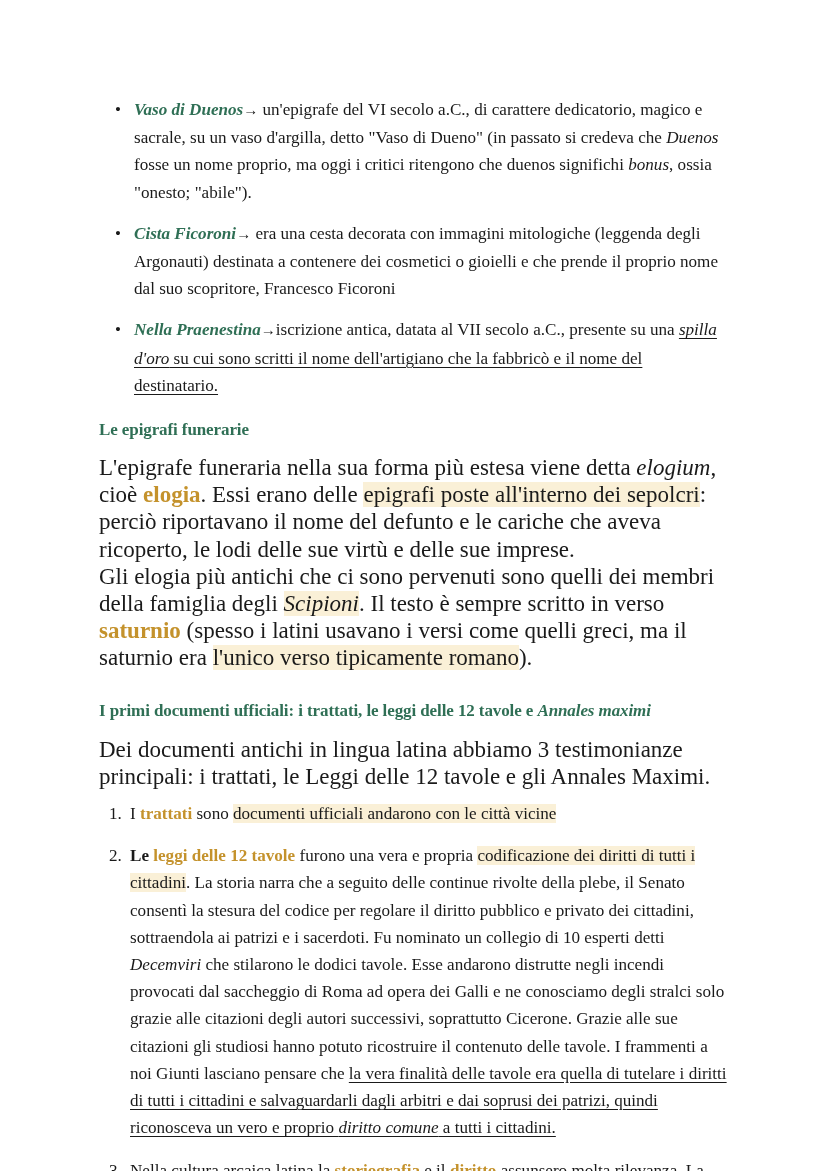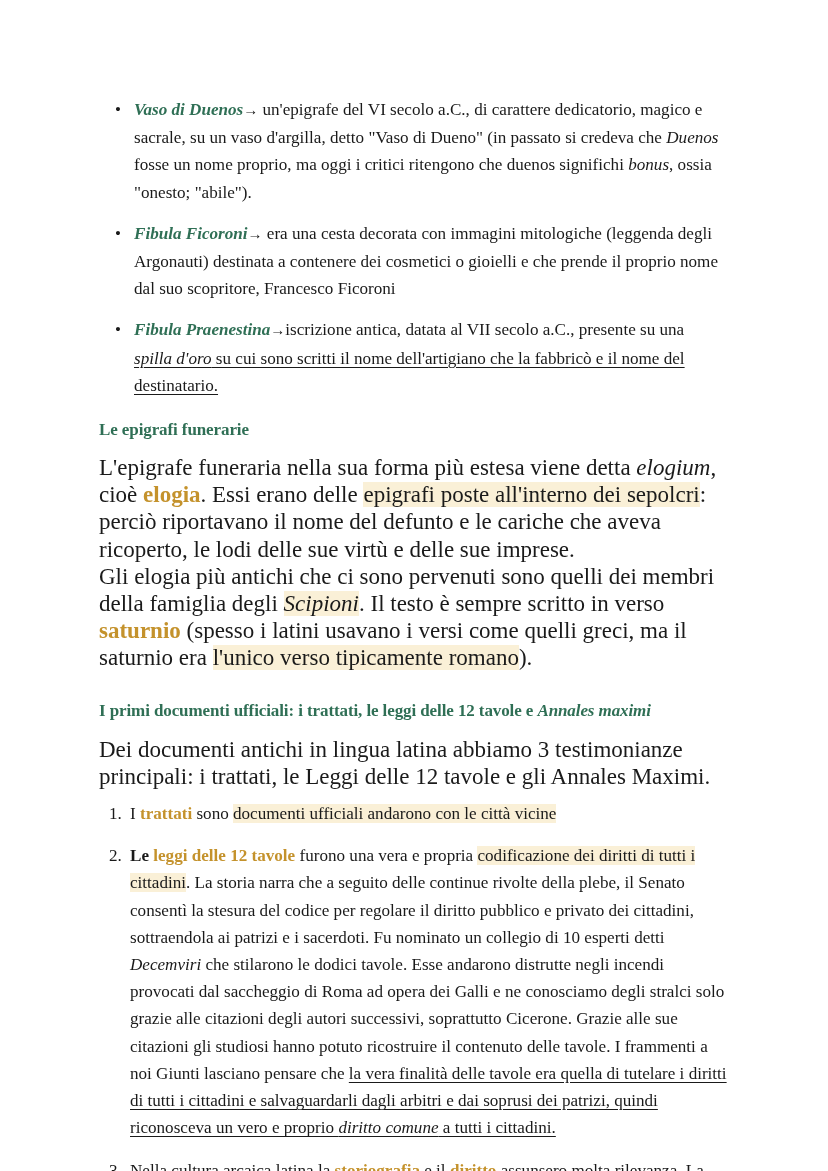--- a/index.html
+++ b/index.html
@@ -144,25 +144,25 @@
 
   <div class="content">
 
     <ul class="bullets">
 
       <li>
         <span class="term-green">Vaso di Duenos</span><span class="arrow">→</span><span> un'epigrafe del VI secolo a.C., di carattere dedicatorio, magico e sacrale, su un vaso d'argilla, detto "Vaso di Dueno" (in passato si credeva che </span><span class="ital">Duenos</span><span> fosse un nome proprio, ma oggi i critici ritengono che duenos significhi </span><span class="ital">bonus</span><span>, ossia "onesto; "abile").</span>
       </li>
 
       <li>
-        <span class="term-green">Fibula Ficoroni</span><span class="arrow">→</span><span> era una cesta decorata con immagini mitologiche (leggenda degli Argonauti) destinata a contenere dei cosmetici o gioielli e che prende il proprio nome dal suo scopritore, Francesco Ficoroni</span>
+        <span class="term-green">Cista Ficoroni</span><span class="arrow">→</span><span> era una cesta decorata con immagini mitologiche (leggenda degli Argonauti) destinata a contenere dei cosmetici o gioielli e che prende il proprio nome dal suo scopritore, Francesco Ficoroni</span>
       </li>
 
       <li>
-        <span class="term-green">Fibula Praenestina</span><span class="arrow">→</span><span>iscrizione antica, datata al VII secolo a.C., presente su una </span><span class="ital ul-text">spilla d'oro</span><span class="ul-text"> su cui sono scritti il nome dell'artigiano che la fabbricò e il nome del destinatario.</span>
+        <span class="term-green">Nella Praenestina</span><span class="arrow">→</span><span>iscrizione antica, datata al VII secolo a.C., presente su una </span><span class="ital ul-text">spilla d'oro</span><span class="ul-text"> su cui sono scritti il nome dell'artigiano che la fabbricò e il nome del destinatario.</span>
       </li>
 
     </ul>
 
     <h2 class="heading">Le epigrafi funerarie</h2>
 
     <p class="para"><span>L'epigrafe funeraria nella sua forma più estesa viene detta </span><span class="ital">elogium</span><span>, cioè </span><span class="term-orange">elogia</span><span>. Essi erano delle </span><span class="hl">epigrafi poste all'interno dei sepolcri</span><span>: perciò riportavano il nome del defunto e le cariche che aveva ricoperto, le lodi delle sue virtù e delle sue imprese.</span></p>
 
     <p class="para"><span>Gli elogia più antichi che ci sono pervenuti sono quelli dei membri della famiglia degli </span><span class="ital hl">Scipioni</span><span>. Il testo è sempre scritto in verso </span><span class="term-orange">saturnio</span><span> (spesso i latini usavano i versi come quelli greci, ma il saturnio era </span><span class="hl">l'unico verso tipicamente romano</span><span>).</span></p>
 

